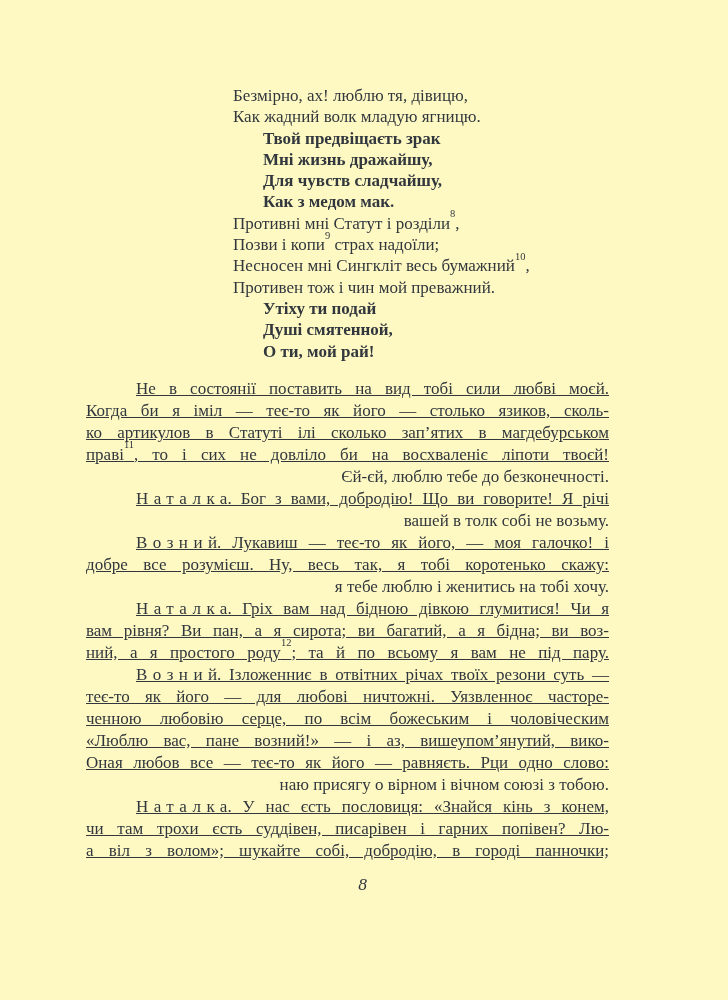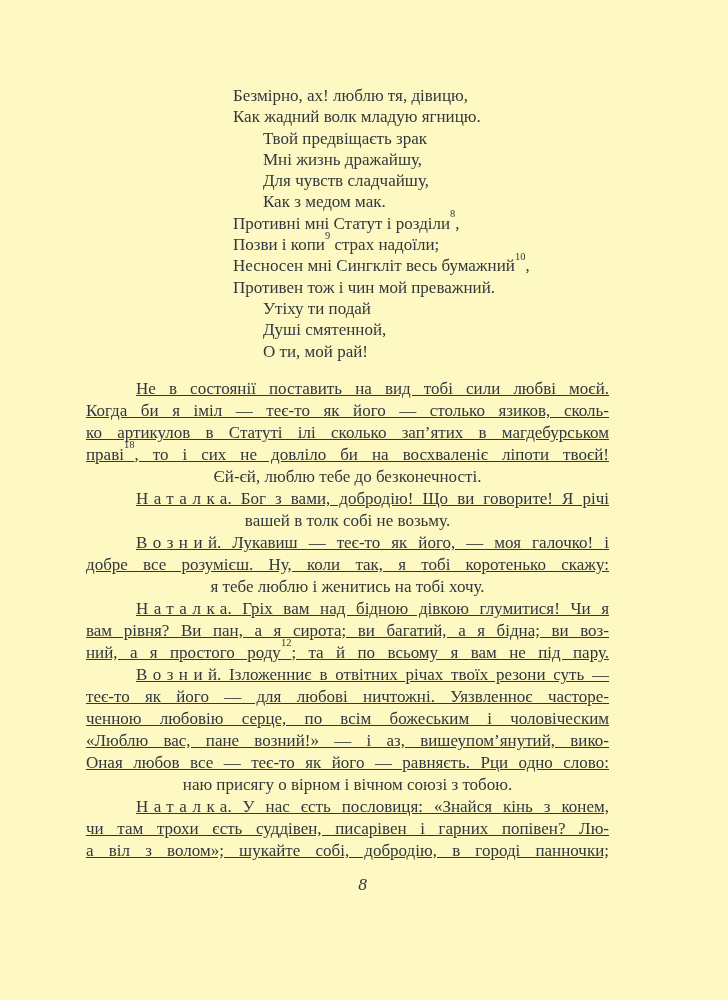--- a/index.html
+++ b/index.html
@@ -19,27 +19,27 @@
     width: 523px;
   }
   
   .verse { padding-left: 147px; }
   .vline {
     font-size: 17px;
     line-height: 21.3px;
     white-space: nowrap;
     text-align: left;
   }
-  .vindent { padding-left: 30px; }
+  .vindent { padding-left: 30px; font-weight: bold; }
   
   .prose { margin-top: 16px; }
   .ln {
     font-size: 17px;
     line-height: 22px;
-    text-align: center;
+    text-align: right;
   }
   .just {
     text-align: justify;
     text-align-last: justify;
     text-decoration: underline;
   }
   .first { padding-left: 50px; }
   .speaker {
     letter-spacing: 0.32em;
     margin-right: -0.32em;
@@ -81,32 +81,32 @@
       <div class="vline vindent"><span>Душі смятенной,</span></div>
       <div class="vline vindent"><span>О ти, мой рай!</span></div>
     </div>
 
     <div class="prose">
 
       <div>
         <div class="ln just first"><span>Не в состоянії поставить на вид тобі сили любві моєй.</span></div>
         <div class="ln just"><span>Когда би я іміл — теє-то як його — столько язиков, сколь-</span></div>
         <div class="ln just"><span>ко артикулов в Статуті ілі сколько зап’ятих в магдебурськом</span></div>
-        <div class="ln just"><span>праві</span><sup class="fn">18</sup><span>, то і сих не довліло би на восхваленіє ліпоти твоєй!</span></div>
+        <div class="ln just"><span>праві</span><sup class="fn">11</sup><span>, то і сих не довліло би на восхваленіє ліпоти твоєй!</span></div>
         <div class="ln"><span>Єй-єй, люблю тебе до безконечності.</span></div>
       </div>
 
       <div>
         <div class="ln just first"><span class="speaker">Наталка</span><span>. Бог з вами, добродію! Що ви говорите! Я річі</span></div>
         <div class="ln"><span>вашей в толк собі не возьму.</span></div>
       </div>
 
       <div>
         <div class="ln just first"><span class="speaker">Возний</span><span>. Лукавиш — теє-то як його, — моя галочко! і</span></div>
-        <div class="ln just"><span>добре все розумієш. Ну, коли так, я тобі коротенько скажу:</span></div>
+        <div class="ln just"><span>добре все розумієш. Ну, весь так, я тобі коротенько скажу:</span></div>
         <div class="ln"><span>я тебе люблю і женитись на тобі хочу.</span></div>
       </div>
 
       <div>
         <div class="ln just first"><span class="speaker">Наталка</span><span>. Гріх вам над бідною дівкою глумитися! Чи я</span></div>
         <div class="ln just"><span>вам рівня? Ви пан, а я сирота; ви багатий, а я бідна; ви воз-</span></div>
         <div class="ln just"><span>ний, а я простого роду</span><sup class="fn">12</sup><span>; та й по всьому я вам не під пару.</span></div>
       </div>
 
       <div>

